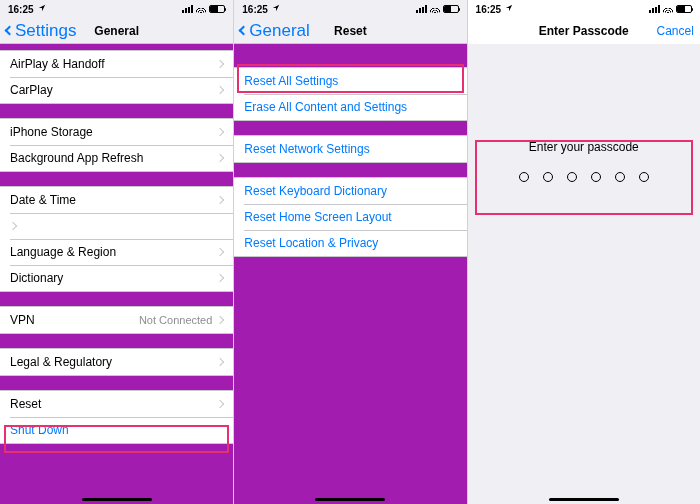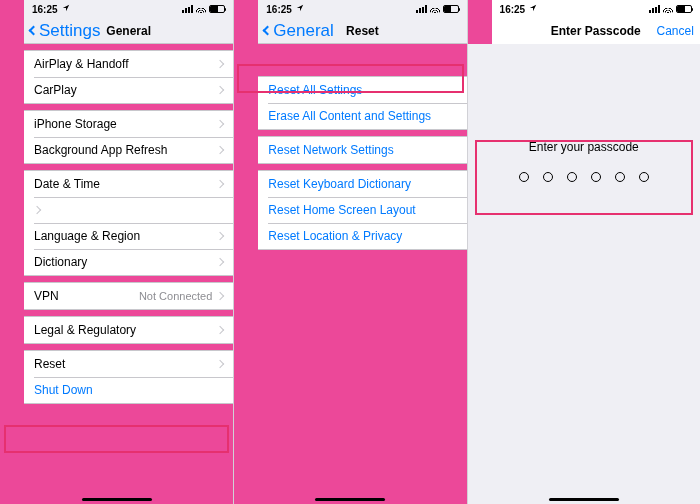--- a/index.html
+++ b/index.html
@@ -6,25 +6,24 @@
   html, body { width: 700px; height: 504px; overflow: hidden; }
   body {
     font-family: -apple-system, "Helvetica Neue", Arial, sans-serif;
     font-size: 12px;
     background: #fff;
     display: flex;
   }
   .panel {
     width: 233.3px;
     height: 504px;
-    background: #ec4899;
+    background: #a21caf;
     position: relative;
     overflow: hidden;
     flex-shrink: 0;
-    padding-left: 24px;
   }
   .panel + .panel { border-left: 0.5px solid #d1d1d6; }
 
   
   .status {
     height: 18px;
     display: flex;
     align-items: center;
     padding: 0 8px;
     background: #efeff4;
@@ -70,21 +69,21 @@
     font-size: 12px;
     pointer-events: none;
   }
   .nav .right-btn {
     margin-left: auto;
     color: #007aff;
     font-size: 12px;
   }
 
   
-  .group { margin-top: 6px; background: #fff; border-top: 0.5px solid #c8c7cc; border-bottom: 0.5px solid #c8c7cc; }
+  .group { margin-top: 14px; background: #fff; border-top: 0.5px solid #c8c7cc; border-bottom: 0.5px solid #c8c7cc; }
   .group.first { margin-top: 6px; }
   .cell {
     height: 26px;
     display: flex;
     align-items: center;
     padding: 0 10px;
     background: #fff;
     font-size: 12px;
     color: #000;
     position: relative;
@@ -290,21 +289,21 @@
     </span>
   </div>
   <div class="nav">
     <div class="back">
       <span class="chev-l"></span>
       <span>General</span>
     </div>
     <div class="title">Reset</div>
   </div>
 
-  <div class="group" style="margin-top:32px">
+  <div class="group" style="margin-top:23px">
     <div class="cell link">
         <span class="label">Reset All Settings</span>
       </div>
     <div class="cell link">
         <span class="label">Erase All Content and Settings</span>
       </div>
   </div>
 
   <div class="group">
     <div class="cell link">

